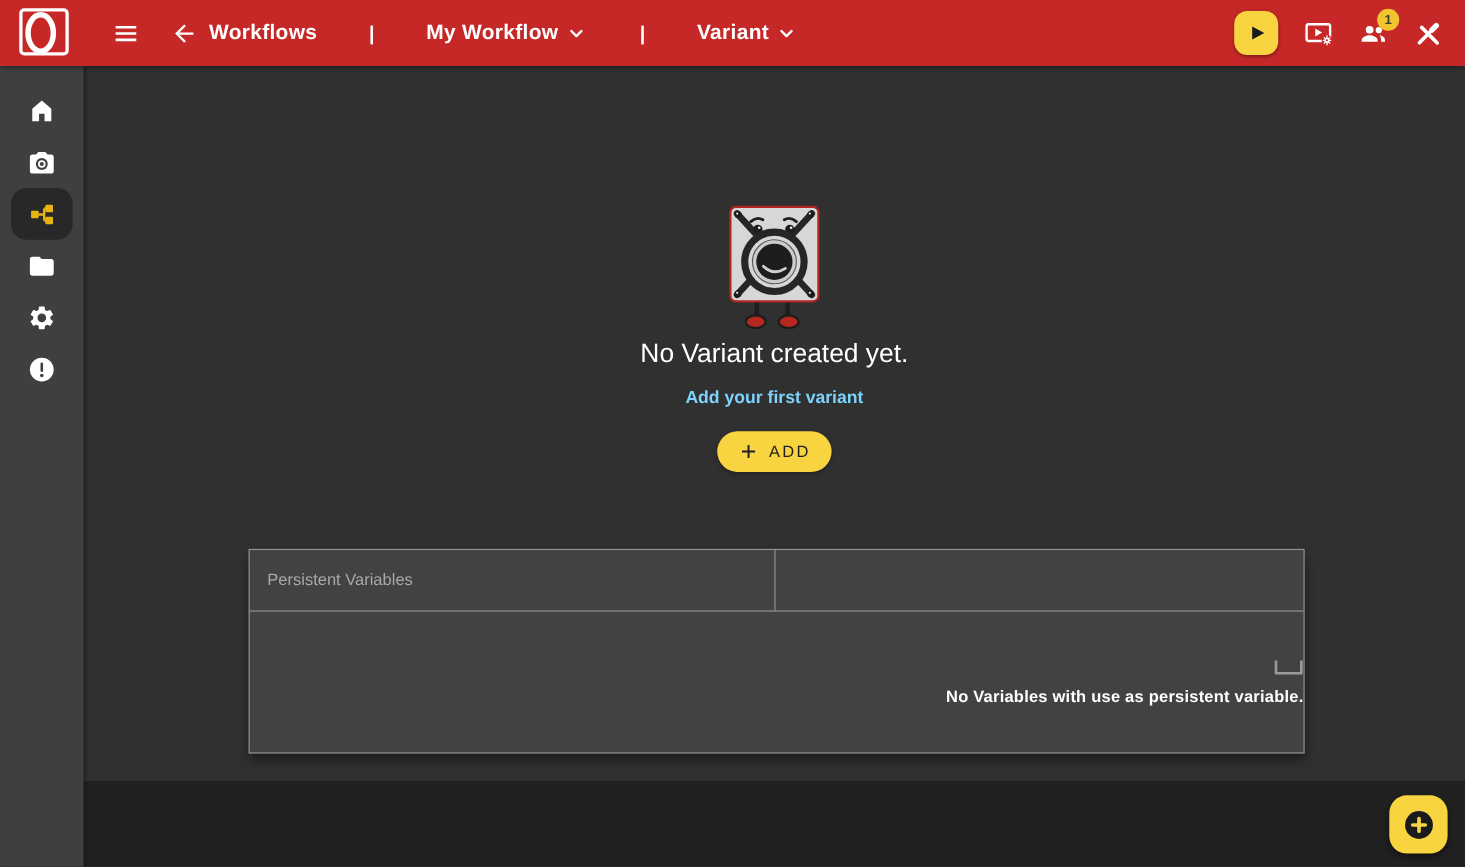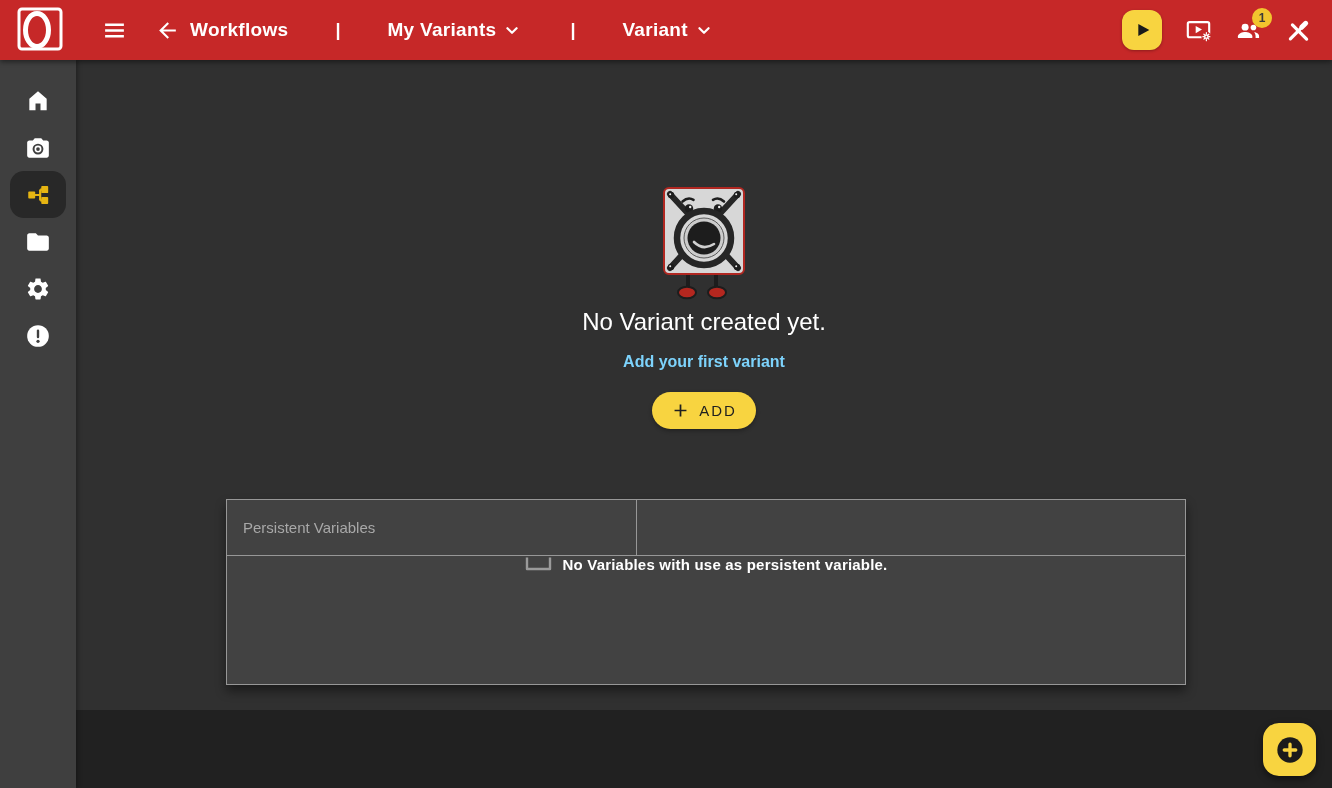--- a/index.html
+++ b/index.html
@@ -78,28 +78,28 @@
   }
 
   
   .var-table {
     position:absolute; left:150px; top:403px; width:960px;
     background:var(--tbl-bg); border:1px solid var(--tbl-border);
     box-shadow:0 6px 10px rgba(0,0,0,.45);
   }
   .var-thead { height:56px; display:flex; border-bottom:1px solid var(--tbl-border); }
   .var-th-1 {
-    width:410px; border-right:1px solid var(--tbl-border);
+    width:478px; border-right:1px solid var(--tbl-border);
     display:flex; align-items:center; padding-left:16px;
     color:#a8a8a8; font-size:15px; cursor:default;
   }
   .var-th-2 { flex:1; }
   .var-tbody {
-    height:128px; display:flex; flex-direction:row;
-    align-items:flex-start; justify-content:center; gap:11px;
+    height:128px; display:flex; flex-direction:column;
+    align-items:flex-end; justify-content:center; gap:11px;
   }
   .var-empty-msg { color:#fff; font-size:15px; font-weight:bold; letter-spacing:.2px; }
 
   
   .footer { position:absolute; left:76px; top:710px; width:1256px; height:78px; background:var(--footer); }
   .fab {
     position:absolute; right:16px; top:723px; width:53px; height:53px;
     border-radius:16px; background:var(--yellow); border:none; cursor:pointer;
     display:flex; align-items:center; justify-content:center;
     box-shadow:0 3px 7px rgba(0,0,0,.5); z-index:30;
@@ -125,21 +125,21 @@
   <div class="back-btn">
     <svg width="25" height="25" viewBox="0 0 24 24">
       <path d="M20 11H7.83l5.59-5.59L12 4l-8 8 8 8 1.41-1.41L7.83 13H20v-2z" fill="#fff"></path>
     </svg>
   </div>
 
   <nav class="nav">
     <span class="nav-label">Workflows</span>
     <span class="nav-sep">|</span>
     <span class="nav-group">
-      <span class="nav-label">My Variants</span>
+      <span class="nav-label">My Workflow</span>
       <svg width="22" height="22" viewBox="0 0 24 24">
         <path d="M7 10l5 5 5-5" stroke="#fff" stroke-width="2.4" fill="none" stroke-linecap="round" stroke-linejoin="round"></path>
       </svg>
     </span>
     <span class="nav-sep">|</span>
     <span class="nav-group">
       <span class="nav-label">Variant</span>
       <svg width="22" height="22" viewBox="0 0 24 24">
         <path d="M7 10l5 5 5-5" stroke="#fff" stroke-width="2.4" fill="none" stroke-linecap="round" stroke-linejoin="round"></path>
       </svg>

